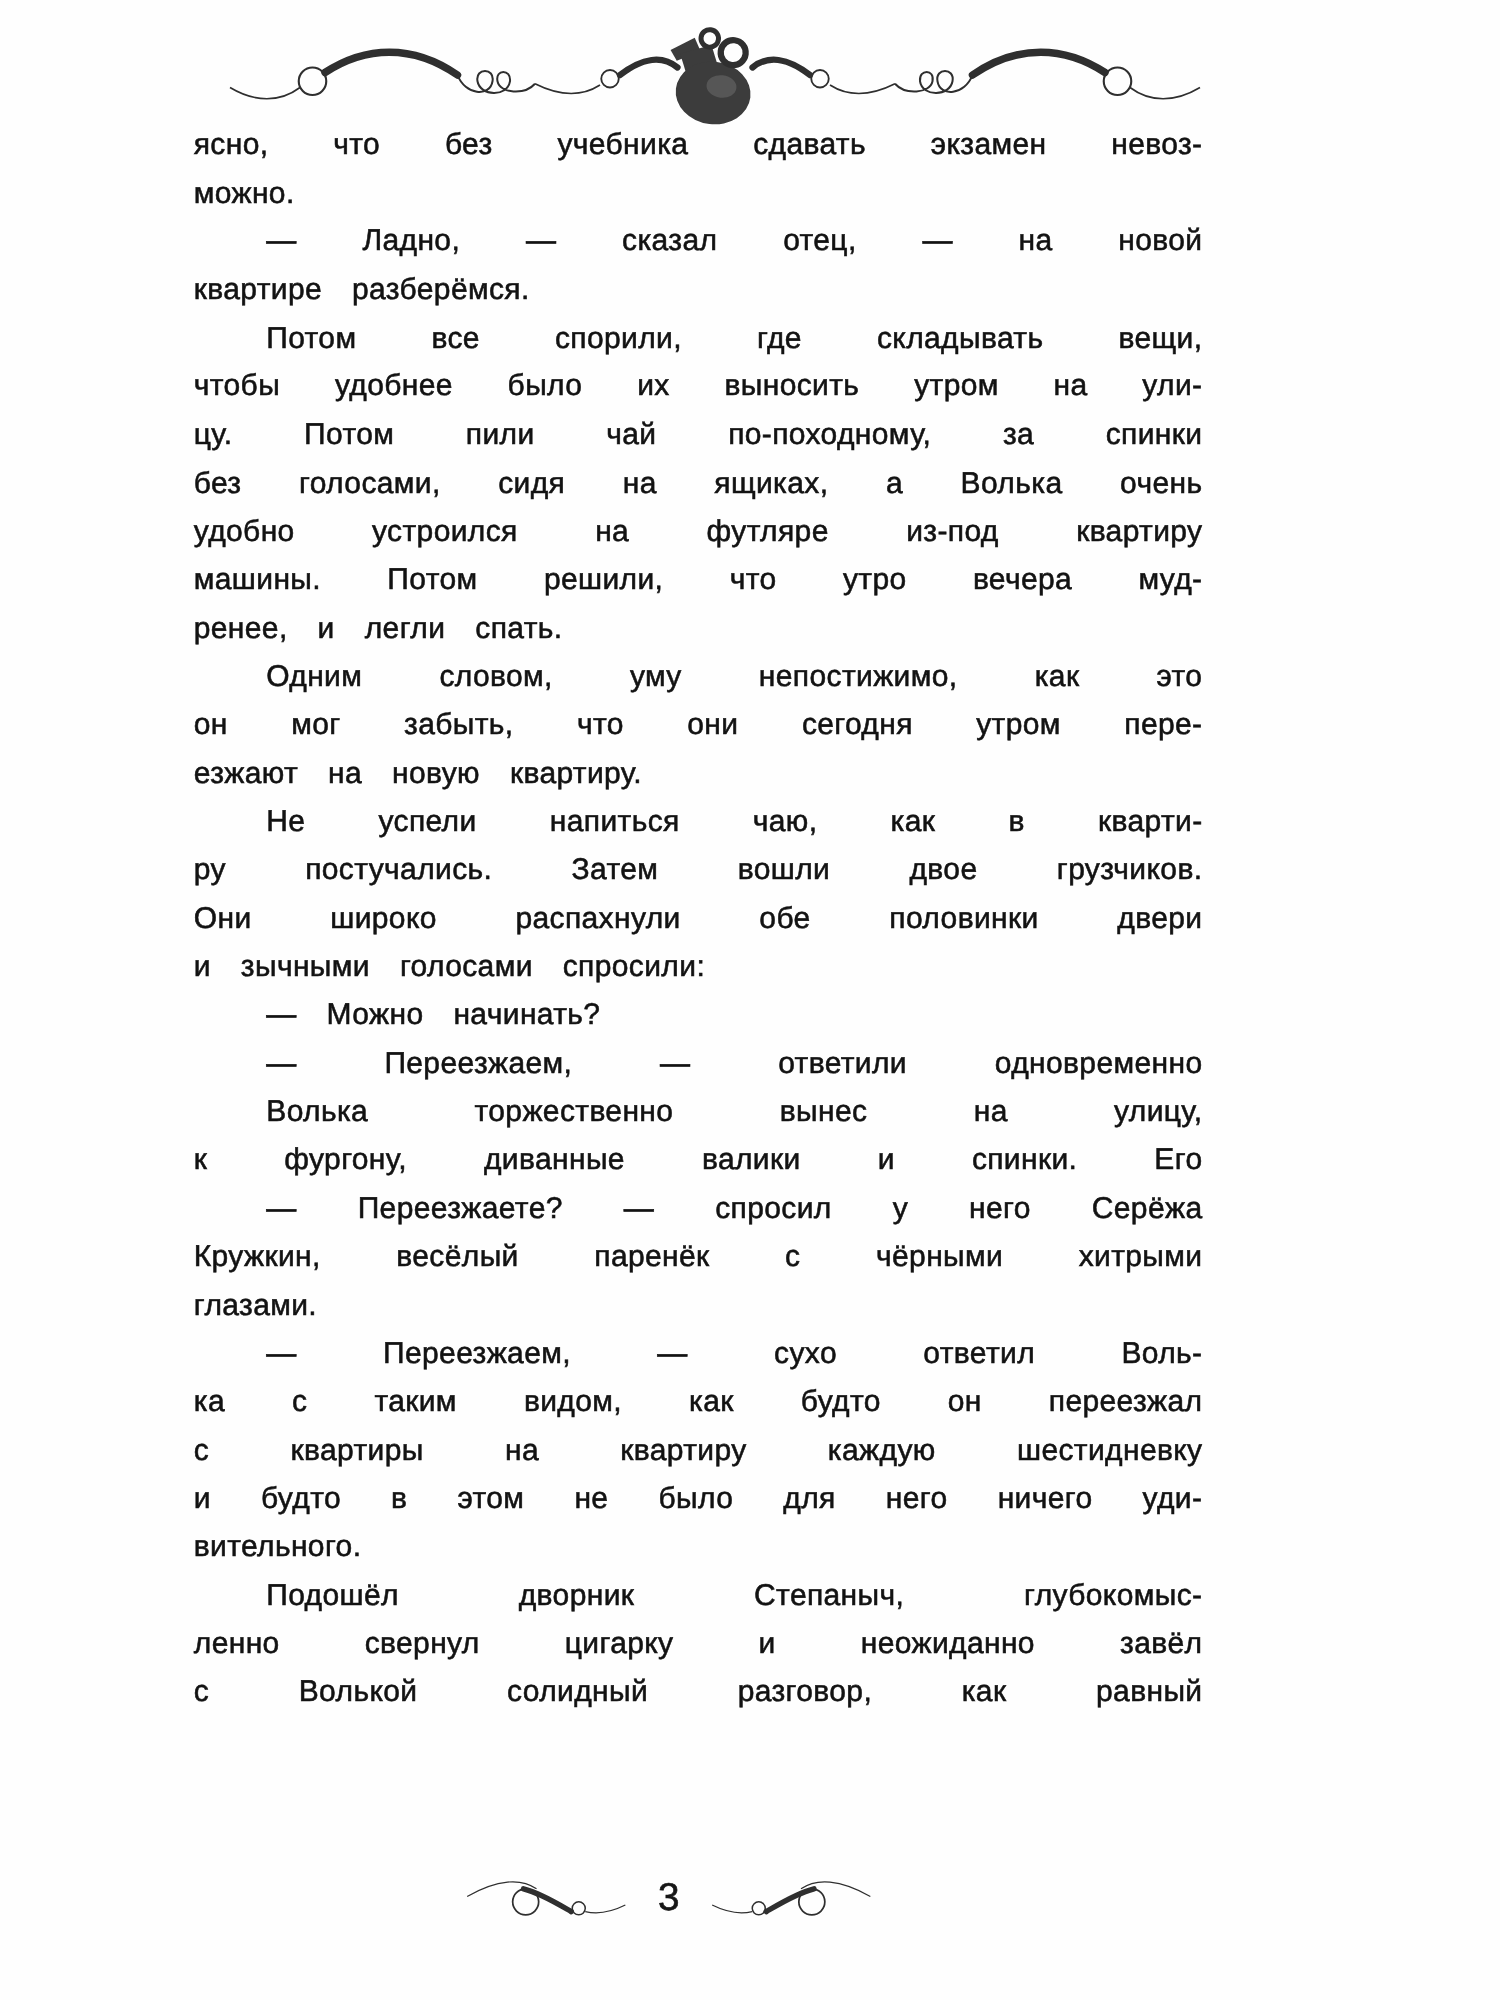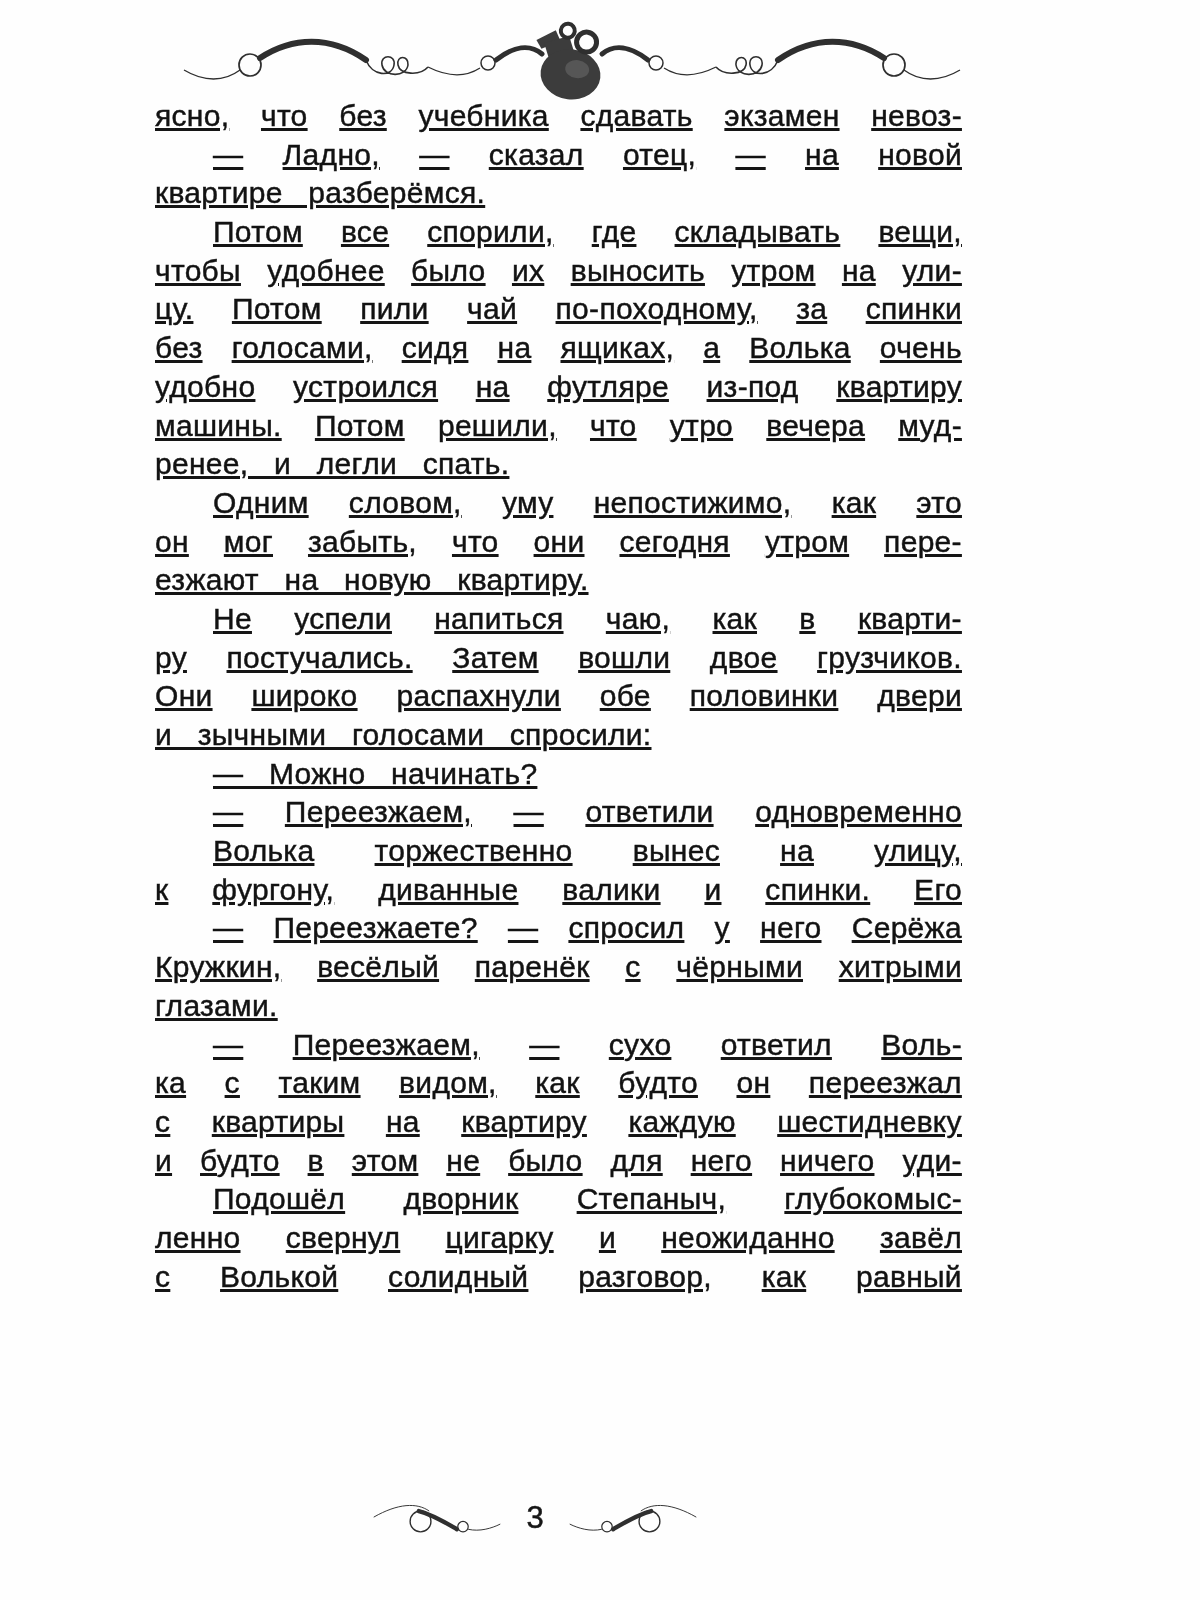--- a/index.html
+++ b/index.html
@@ -17,23 +17,22 @@
     position:absolute; left:180px; top:18px;
     width:784px; height:88px;
   }
   .ornament-stroke { stroke:#2f2f2f; fill:none; }
 
   .text-block {
     position:absolute; left:155px; top:97px; width:807px;
   }
   .line {
     height:38.7px; line-height:38.7px;
-    font-size:30px; letter-spacing:0.3px;
+    font-size:24px; letter-spacing:0.3px;
     white-space:pre;
-    text-decoration:underline;
     -webkit-text-stroke:0.45px #151515;
   }
   .line.justify { display:flex; justify-content:space-between; }
   .line.indent { padding-left:58px; }
   .line:not(.justify) { word-spacing:17px; }
 
   .footer {
     position:absolute; left:372px; top:1492px; width:326px; height:52px;
     display:flex; align-items:center; justify-content:space-between;
   }
@@ -67,20 +66,21 @@
       <path fill="#3c3c3c" d="M16,24 L40,14 L48,32 L24,42 Z"></path>
       <ellipse fill="#3c3c3c" cx="46" cy="52" rx="30" ry="25"></ellipse>
       <circle class="ornament-stroke" stroke="#3c3c3c" stroke-width="5" fill="none" cx="58" cy="18" r="10"></circle>
       <circle class="ornament-stroke" stroke="#3c3c3c" stroke-width="4" fill="none" cx="38" cy="9" r="7"></circle>
       <ellipse fill="#565656" cx="52" cy="46" rx="12" ry="9"></ellipse>
     </g>
   </svg>
 
   <div class="text-block">
       <div class="line justify"><span>ясно,</span><span>что</span><span>без</span><span>учебника</span><span>сдавать</span><span>экзамен</span><span>невоз-</span></div>
+      <div class="line">можно.</div>
       <div class="line indent justify"><span>—</span><span>Ладно,</span><span>—</span><span>сказал</span><span>отец,</span><span>—</span><span>на</span><span>новой</span></div>
       <div class="line">квартире разберёмся.</div>
       <div class="line indent justify"><span>Потом</span><span>все</span><span>спорили,</span><span>где</span><span>складывать</span><span>вещи,</span></div>
       <div class="line justify"><span>чтобы</span><span>удобнее</span><span>было</span><span>их</span><span>выносить</span><span>утром</span><span>на</span><span>ули-</span></div>
       <div class="line justify"><span>цу.</span><span>Потом</span><span>пили</span><span>чай</span><span>по-походному,</span><span>за</span><span>спинки</span></div>
       <div class="line justify"><span>без</span><span>голосами,</span><span>сидя</span><span>на</span><span>ящиках,</span><span>а</span><span>Волька</span><span>очень</span></div>
       <div class="line justify"><span>удобно</span><span>устроился</span><span>на</span><span>футляре</span><span>из-под</span><span>квартиру</span></div>
       <div class="line justify"><span>машины.</span><span>Потом</span><span>решили,</span><span>что</span><span>утро</span><span>вечера</span><span>муд-</span></div>
       <div class="line">ренее, и легли спать.</div>
       <div class="line indent justify"><span>Одним</span><span>словом,</span><span>уму</span><span>непостижимо,</span><span>как</span><span>это</span></div>
@@ -94,20 +94,21 @@
       <div class="line indent justify"><span>—</span><span>Переезжаем,</span><span>—</span><span>ответили</span><span>одновременно</span></div>
       <div class="line indent justify"><span>Волька</span><span>торжественно</span><span>вынес</span><span>на</span><span>улицу,</span></div>
       <div class="line justify"><span>к</span><span>фургону,</span><span>диванные</span><span>валики</span><span>и</span><span>спинки.</span><span>Его</span></div>
       <div class="line indent justify"><span>—</span><span>Переезжаете?</span><span>—</span><span>спросил</span><span>у</span><span>него</span><span>Серёжа</span></div>
       <div class="line justify"><span>Кружкин,</span><span>весёлый</span><span>паренёк</span><span>с</span><span>чёрными</span><span>хитрыми</span></div>
       <div class="line">глазами.</div>
       <div class="line indent justify"><span>—</span><span>Переезжаем,</span><span>—</span><span>сухо</span><span>ответил</span><span>Воль-</span></div>
       <div class="line justify"><span>ка</span><span>с</span><span>таким</span><span>видом,</span><span>как</span><span>будто</span><span>он</span><span>переезжал</span></div>
       <div class="line justify"><span>с</span><span>квартиры</span><span>на</span><span>квартиру</span><span>каждую</span><span>шестидневку</span></div>
       <div class="line justify"><span>и</span><span>будто</span><span>в</span><span>этом</span><span>не</span><span>было</span><span>для</span><span>него</span><span>ничего</span><span>уди-</span></div>
+      <div class="line">вительного.</div>
       <div class="line indent justify"><span>Подошёл</span><span>дворник</span><span>Степаныч,</span><span>глубокомыс-</span></div>
       <div class="line justify"><span>ленно</span><span>свернул</span><span>цигарку</span><span>и</span><span>неожиданно</span><span>завёл</span></div>
       <div class="line justify"><span>с</span><span>Волькой</span><span>солидный</span><span>разговор,</span><span>как</span><span>равный</span></div>
     </div>
 
   <div class="footer">
     <svg width="130" height="46" viewBox="0 0 150 46" xmlns="http://www.w3.org/2000/svg">
       <g id="footer-swirl">
         <path class="ornament-stroke" stroke-width="1.1" d="M2,22 C30,6 52,5 66,15"></path>
         <circle class="ornament-stroke" stroke-width="1.6" cx="56" cy="27" r="12"></circle>

